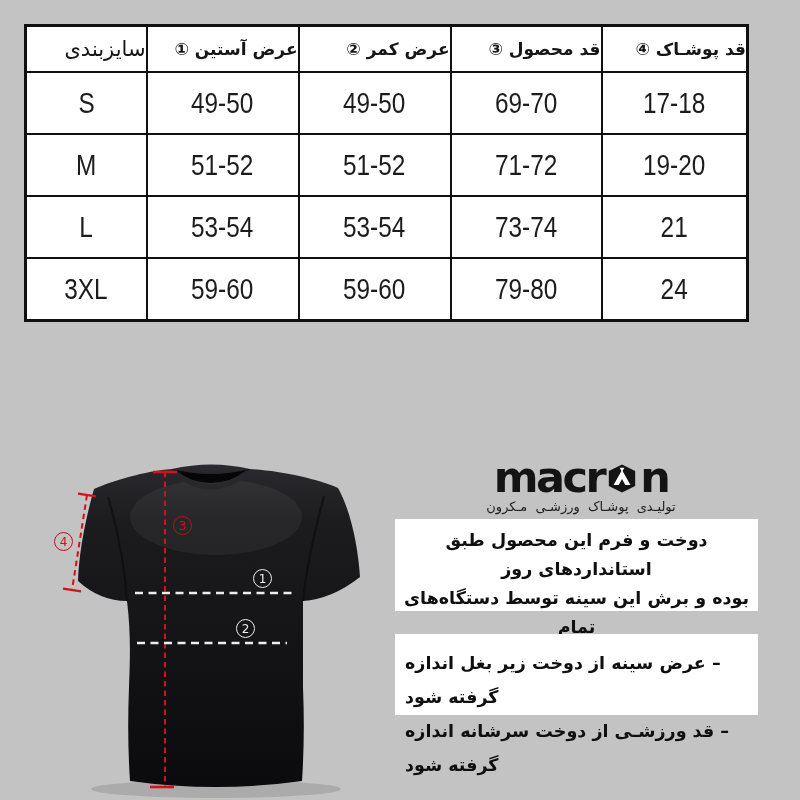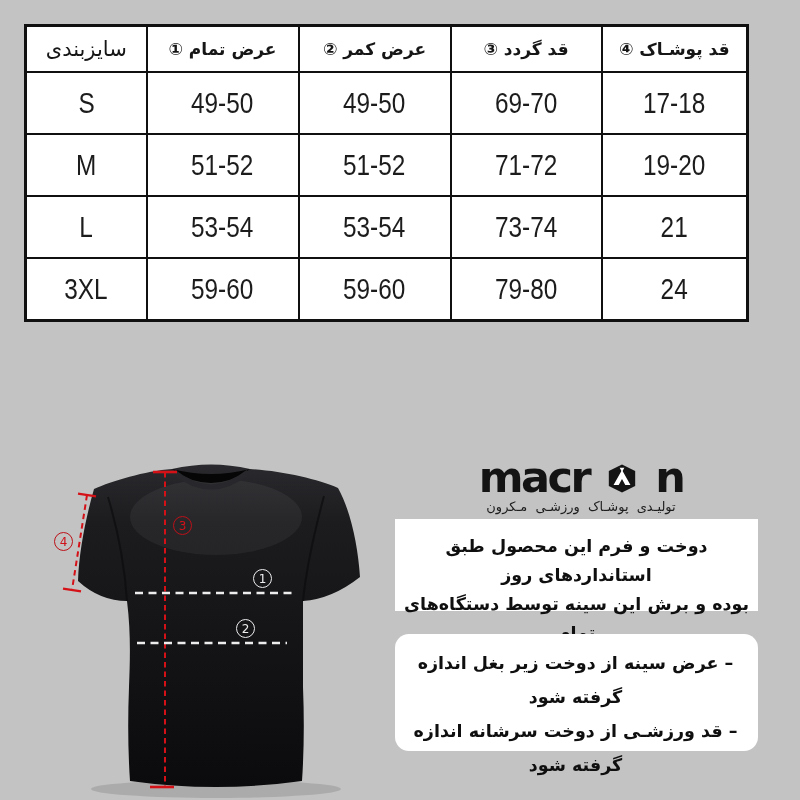--- a/index.html
+++ b/index.html
@@ -4,68 +4,68 @@
 <style>
   html,body{margin:0;padding:0;}
   body{font-family:"DejaVu Sans",sans-serif;}
   .stage{position:relative;width:800px;height:800px;background:#c3c3c3;overflow:hidden;}
 
   
   .size-table{position:absolute;left:24px;top:24px;border-collapse:collapse;background:#ffffff;
               border:3px solid #101010;table-layout:fixed;}
   .size-table td,.size-table th{border:2.5px solid #101010;text-align:center;vertical-align:middle;
               padding:0;background:#ffffff;color:#161616;}
-  .size-table th{height:44px;font-size:17px;font-weight:700;}
+  .size-table th{height:44px;font-size:17px;font-weight:700;text-align:right;}
   .size-table th.size-head{font-size:21px;font-weight:400;}
   .size-table td{height:60px;}
   .num{display:inline-block;font-family:"Liberation Sans",sans-serif;font-size:29px;font-weight:400;
        color:#1c1c1c;transform:scaleX(.84);white-space:nowrap;}
 
   
   .tshirt-wrap{position:absolute;left:50px;top:455px;width:340px;height:345px;}
   .tshirt-wrap svg{position:absolute;left:0;top:0;}
   .circ{position:absolute;width:17px;height:17px;border-radius:50%;display:flex;align-items:center;
         justify-content:center;font-size:12px;line-height:1;font-family:"DejaVu Sans",sans-serif;}
   .circ.white{border:1.5px solid #ededed;color:#ededed;}
   .circ.red{border:1.5px solid #bb1118;color:#cf1119;}
 
   
   .brand{position:absolute;left:448px;top:456px;width:266px;text-align:center;}
   .logo-row{display:flex;align-items:center;justify-content:center;color:#141414;font-weight:bold;
-            font-size:43px;letter-spacing:-2.5px;line-height:1;font-family:"DejaVu Sans",sans-serif;gap:15px;}
+            font-size:43px;letter-spacing:-2.5px;line-height:1;font-family:"DejaVu Sans",sans-serif;}
   .logo-row .emblem{margin:0 2px;transform:translateY(1px);}
   .tagline{font-size:13px;color:#1d1d1d;word-spacing:4px;direction:rtl;}
 
   
   .note{position:absolute;background:#ffffff;direction:rtl;color:#0f0f0f;font-weight:700;
         font-family:"DejaVu Sans",sans-serif;}
   .note1{left:395px;top:519px;width:363px;height:92px;text-align:center;font-size:17.5px;
-         line-height:29px;padding-top:13px;box-sizing:border-box;}
-  .note2{left:395px;top:634px;width:363px;height:117px;text-align:center;font-size:17.5px;
-         line-height:34px;padding:12px 12px 0 10px;box-sizing:border-box;border-radius:14px;}
+         line-height:29px;padding-top:7px;box-sizing:border-box;}
+  .note2{left:395px;top:634px;width:363px;height:81px;text-align:left;font-size:17.5px;
+         line-height:34px;padding:12px 12px 0 10px;box-sizing:border-box;}
 </style>
 </head>
 <body>
 
 <div class="stage">
 
   <table class="size-table">
     <colgroup>
       <col style="width:121px">
         <col style="width:152px">
         <col style="width:152px">
       <col style="width:151px">
         <col style="width:146px">
     </colgroup>
     <tbody>
         <tr>
       <th class="size-head" dir="rtl">سایزبندی</th>
-      <th dir="rtl">عرض تمام ①</th>
+      <th dir="rtl">عرض آستین ①</th>
       <th dir="rtl">عرض کمر ②</th>
-      <th dir="rtl">قد گردد ③</th>
+      <th dir="rtl">قد محصول ③</th>
       <th dir="rtl">قد پوشـاک ④</th>
     </tr>
     <tr>
       <td><span class="num">S</span></td>
       <td><span class="num">49-50</span></td>
       <td><span class="num">49-50</span></td>
       <td><span class="num">69-70</span></td>
       <td><span class="num">17-18</span></td>
     </tr>
     <tr>

